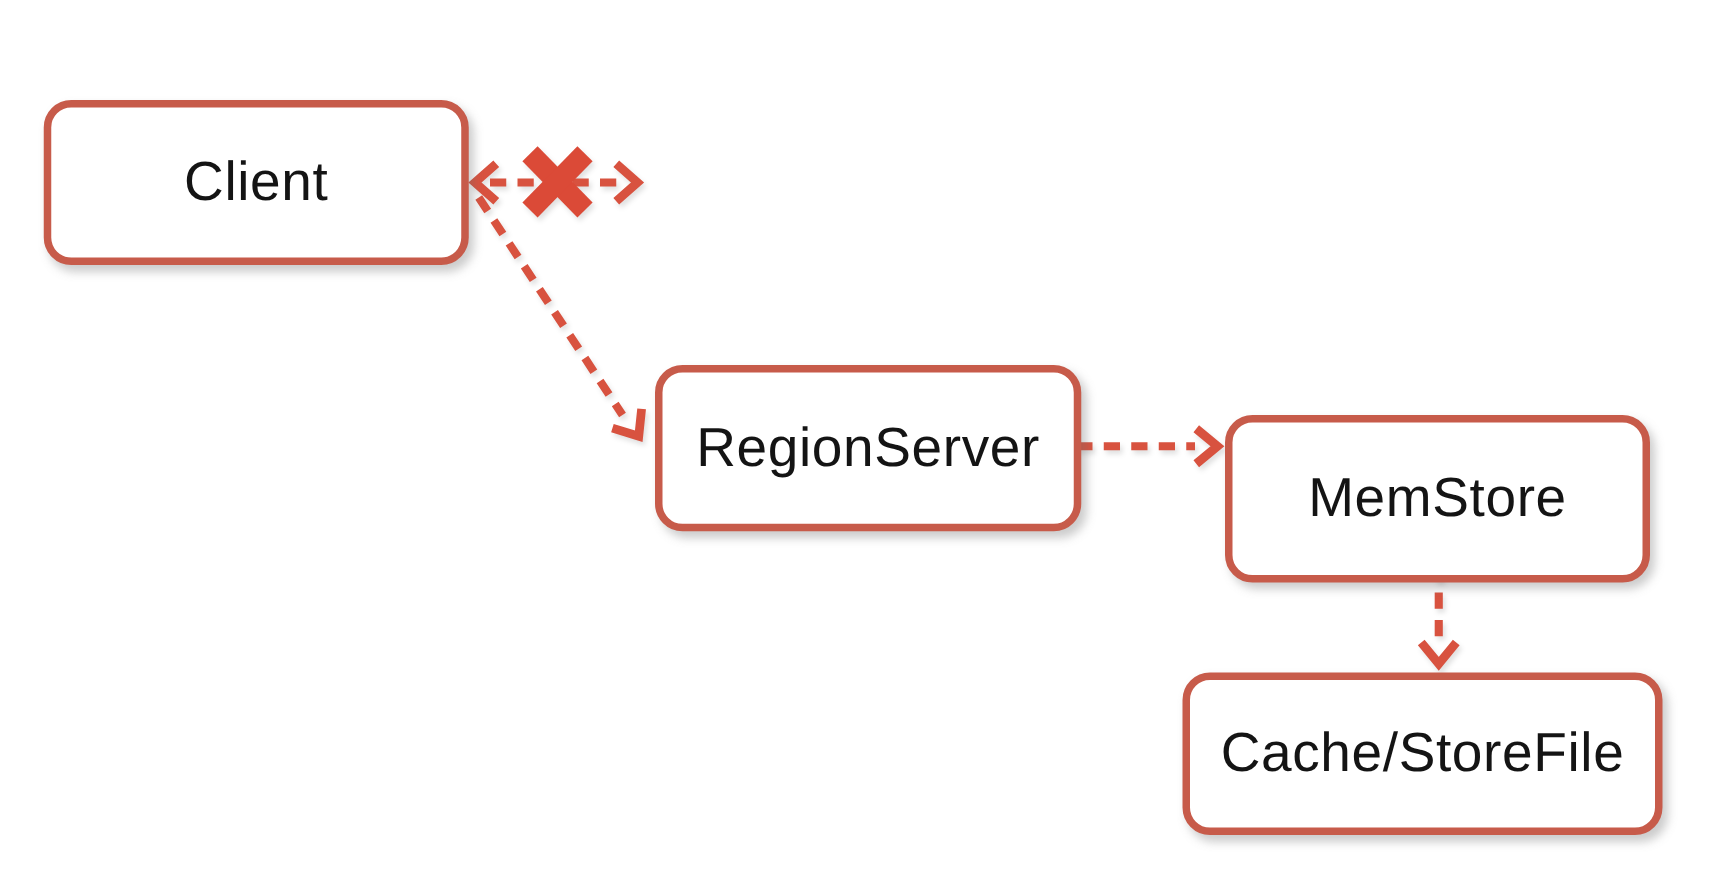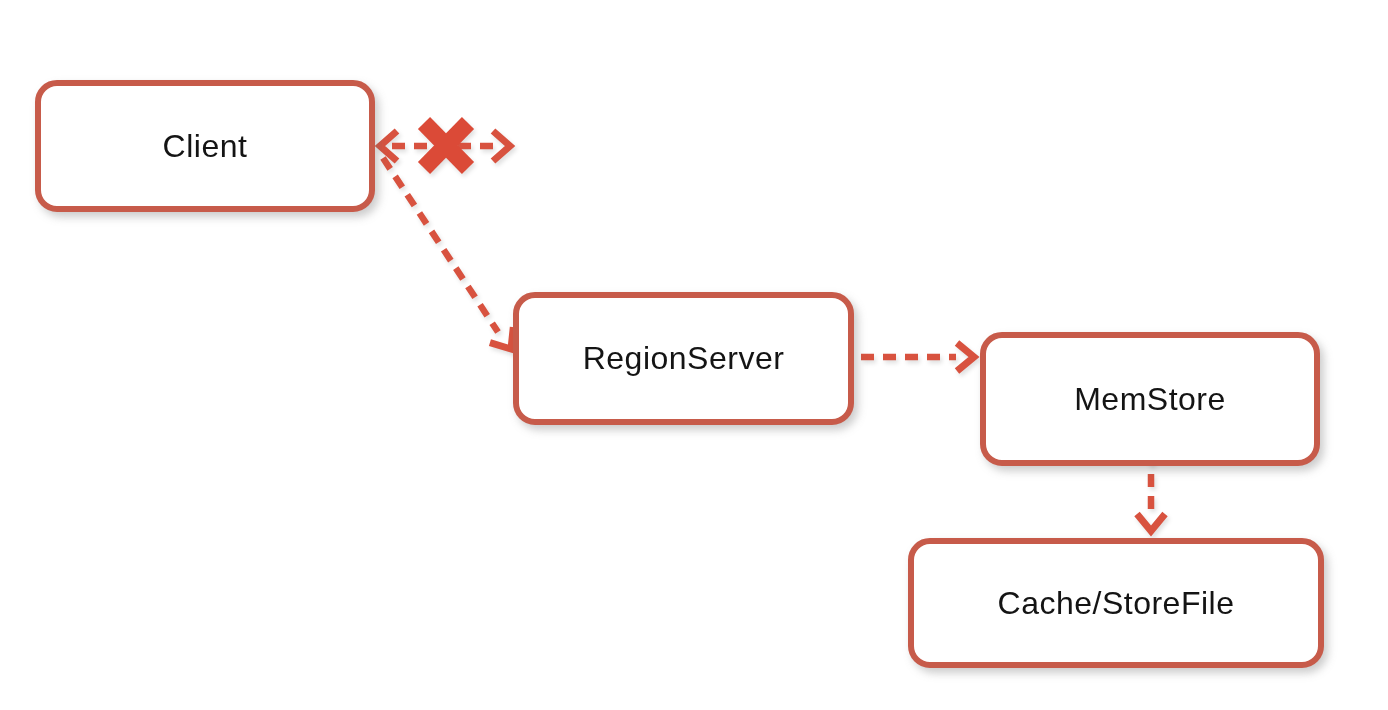--- a/index.html
+++ b/index.html
@@ -29,29 +29,29 @@
     border: 6px solid #c75b4a;
     border-radius: 22px;
     box-shadow: 4px 5px 8px rgba(110,110,110,0.35);
     display: flex;
     align-items: center;
     justify-content: center;
     box-sizing: border-box;
   }
   .node-label {
     color: #141414;
-    font-size: 32px;
+    font-size: 44px;
     letter-spacing: 0.5px;
     white-space: nowrap;
   }
   .node-client        { left: 35px;  top: 80px;  width: 340px; height: 132px; }
   .node-zookeeper     { left: 514px; top: 79px;  width: 341px; height: 131px; }
-  .node-regionserver  { left: 513px; top: 292px; width: 341px; height: 133px; justify-content: center; }
+  .node-regionserver  { left: 524px; top: 292px; width: 341px; height: 133px; justify-content: center; }
   .node-memstore      { left: 980px; top: 292px; width: 340px; height: 134px; margin-top: 40px; }
-  .node-cachestorefile{ left: 908px; top: 538px; width: 416px; height: 130px; }
+  .node-cachestorefile{ left: 946px; top: 538px; width: 384px; height: 130px; }
 </style>
 </head>
 <body>
 
 <div class="canvas">
 
   <svg class="arrow-layer" viewBox="0 0 1388 710" style="filter: drop-shadow(2px 3px 2px rgba(0,0,0,0.12));">
     <g stroke="#d8523f" fill="none" stroke-width="6.5">
 
       <g>

